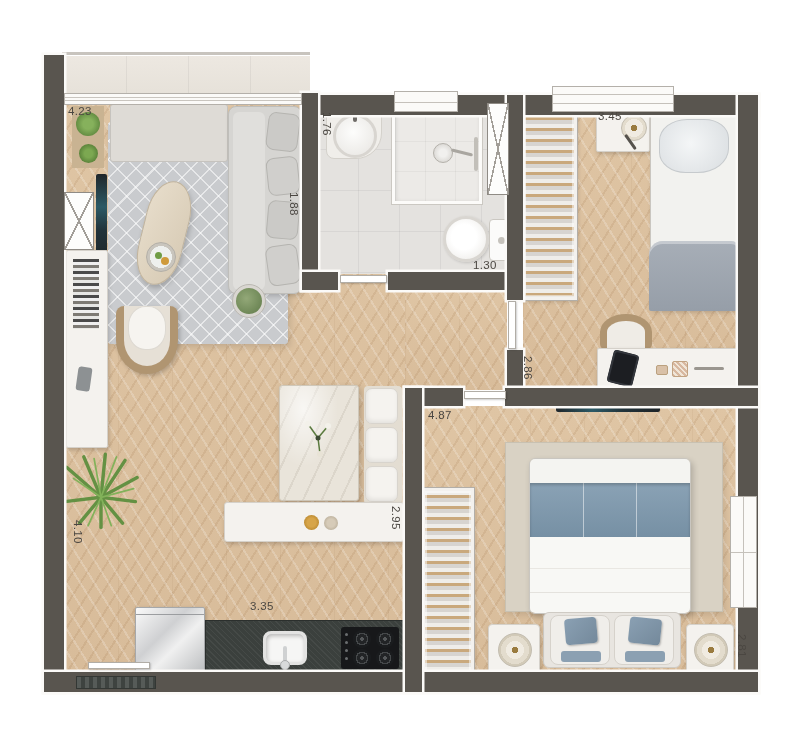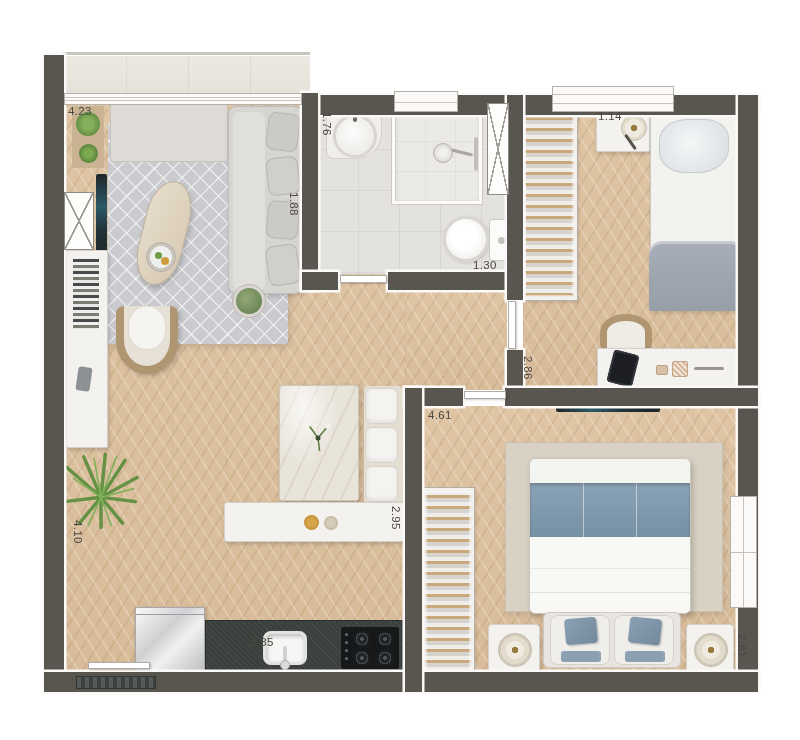--- a/index.html
+++ b/index.html
@@ -282,23 +282,23 @@
   </div>
   <div class="fur wfur" style="left:488px;top:624px;width:52px;height:50px">
     <div class="lampround" style="left:9px;top:8px;width:34px;height:34px"></div>
   </div>
   <div class="fur wfur" style="left:686px;top:624px;width:48px;height:50px">
     <div class="lampround" style="left:7px;top:8px;width:34px;height:34px"></div>
   </div>
 
   <span class="dim" style="left:68px;top:105px">4.23</span>
   <span class="dim vdim" style="left:333px;top:112px">1.76</span>
-  <span class="dim" style="left:598px;top:110px">1.14</span>
+  <span class="dim" style="left:598px;top:110px">3.45</span>
   <span class="dim vdim" style="left:300px;top:192px">1.88</span>
   <span class="dim" style="left:473px;top:259px">1.30</span>
   <span class="dim vdim" style="left:534px;top:356px">2.86</span>
-  <span class="dim" style="left:428px;top:409px">4.61</span>
+  <span class="dim" style="left:428px;top:409px">4.87</span>
   <span class="dim vdim" style="left:402px;top:506px">2.95</span>
   <span class="dim vdim" style="left:84px;top:520px">4.10</span>
-  <span class="dim" style="left:250px;top:636px">3.35</span>
+  <span class="dim" style="left:250px;top:600px">3.35</span>
   <span class="dim vdim" style="left:748px;top:634px">2.81</span>
 
 </div>
 
 </body></html>

